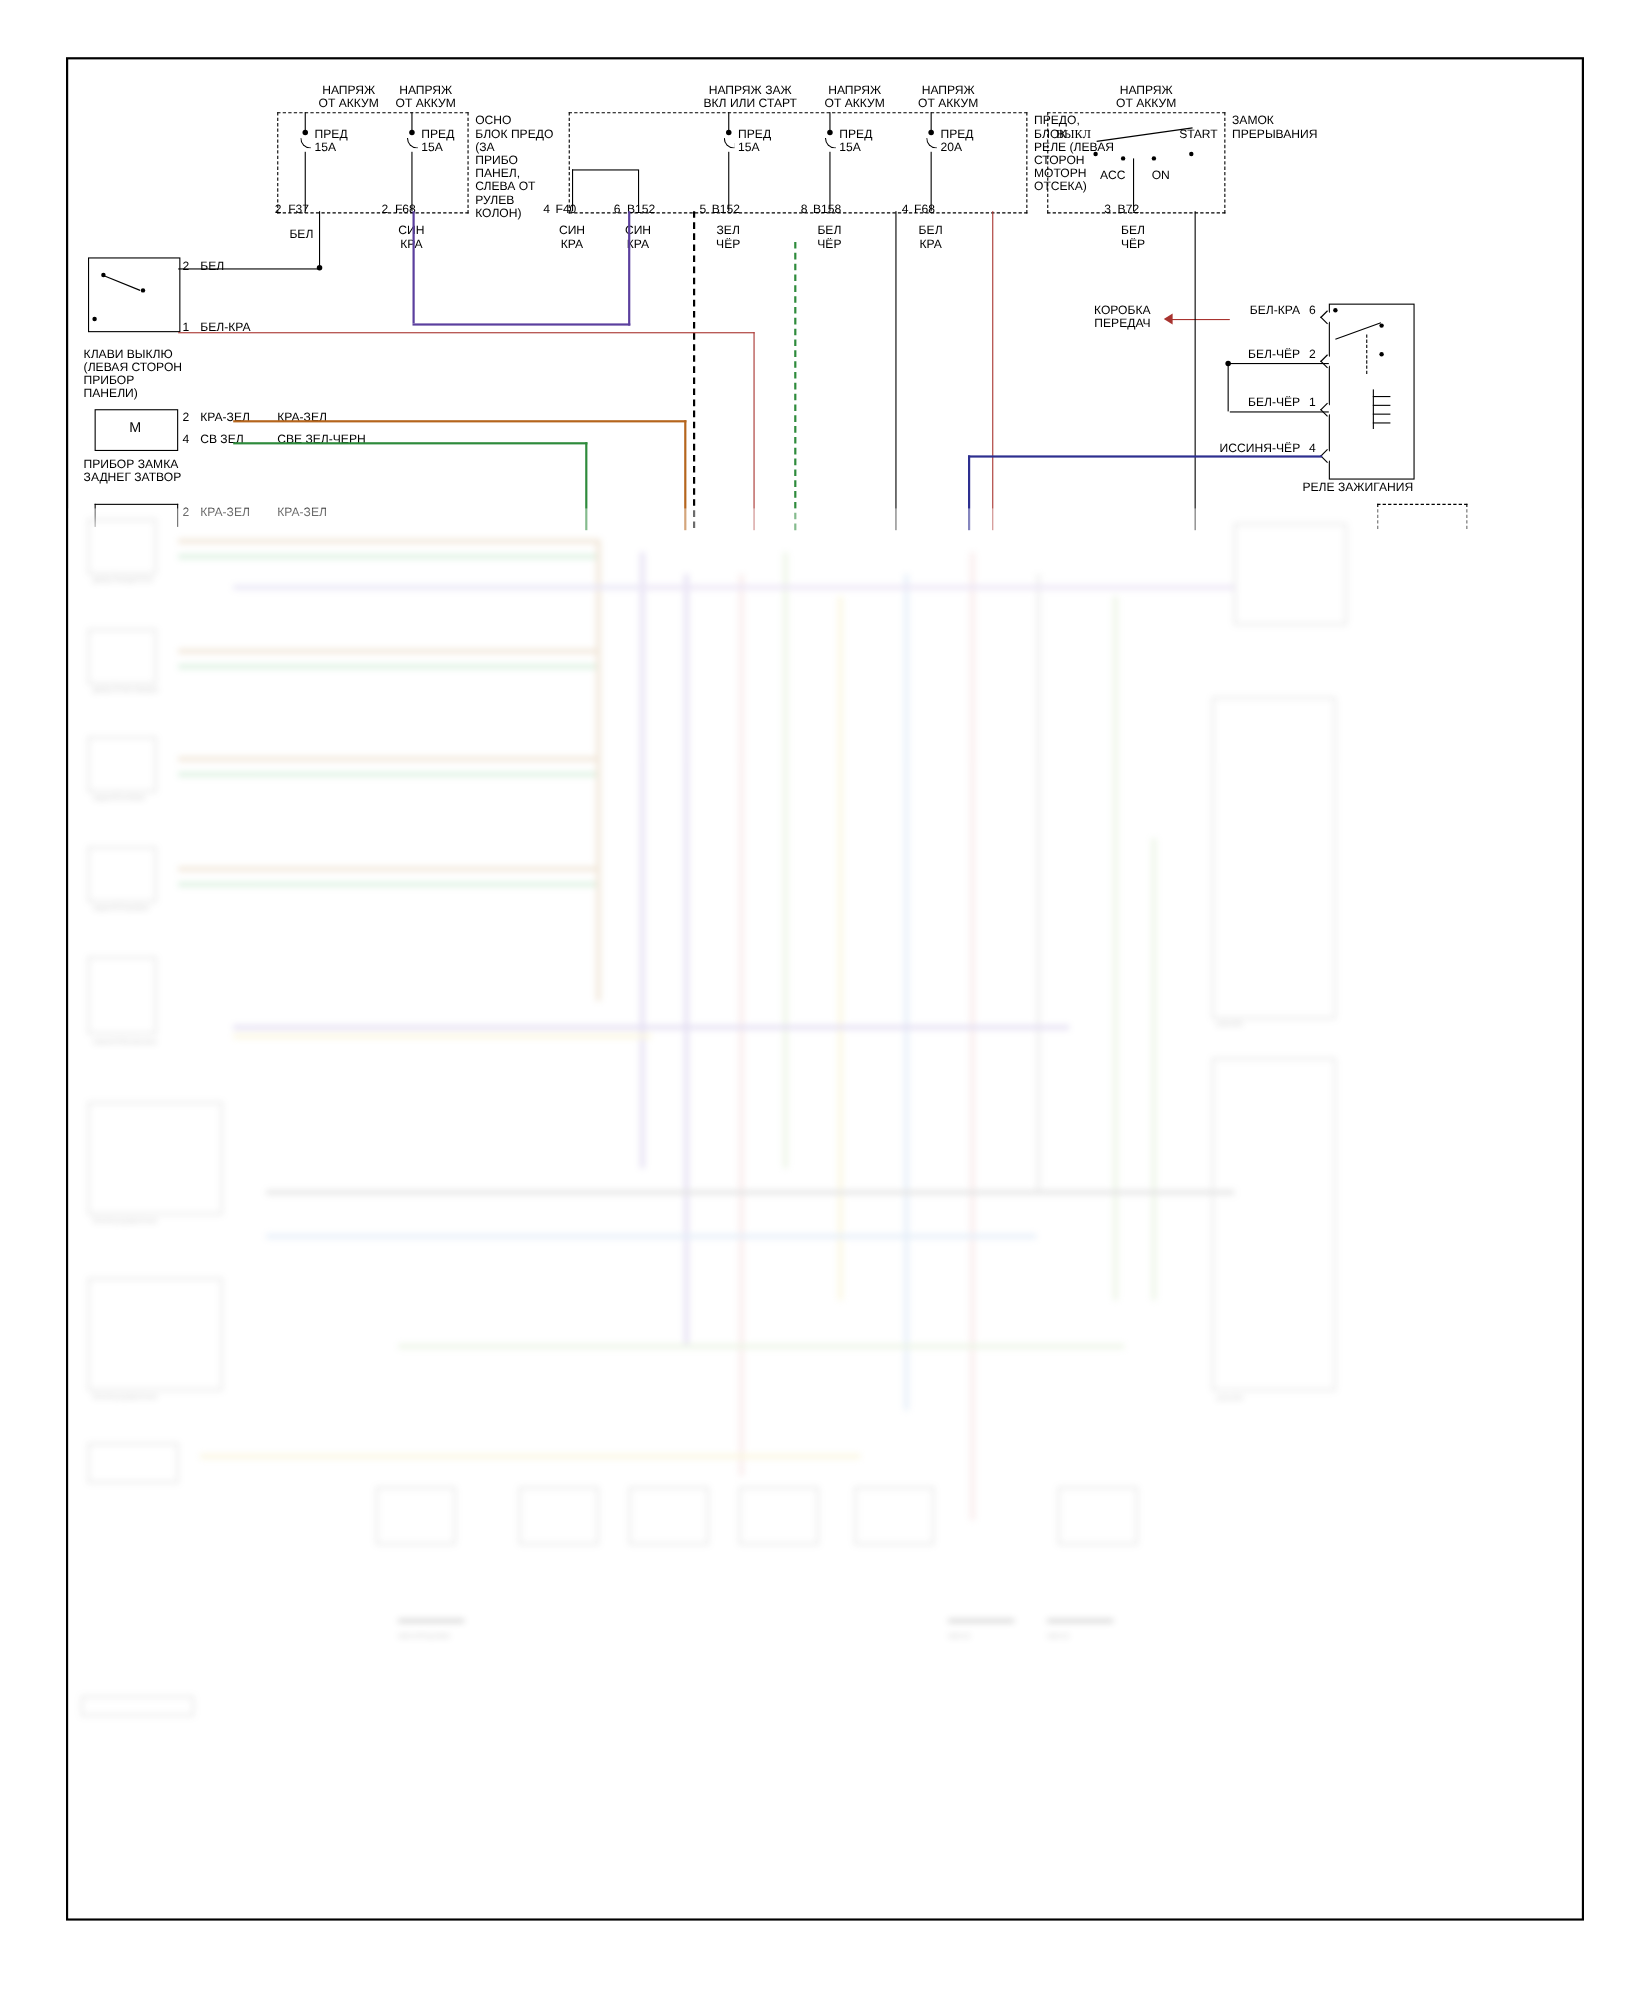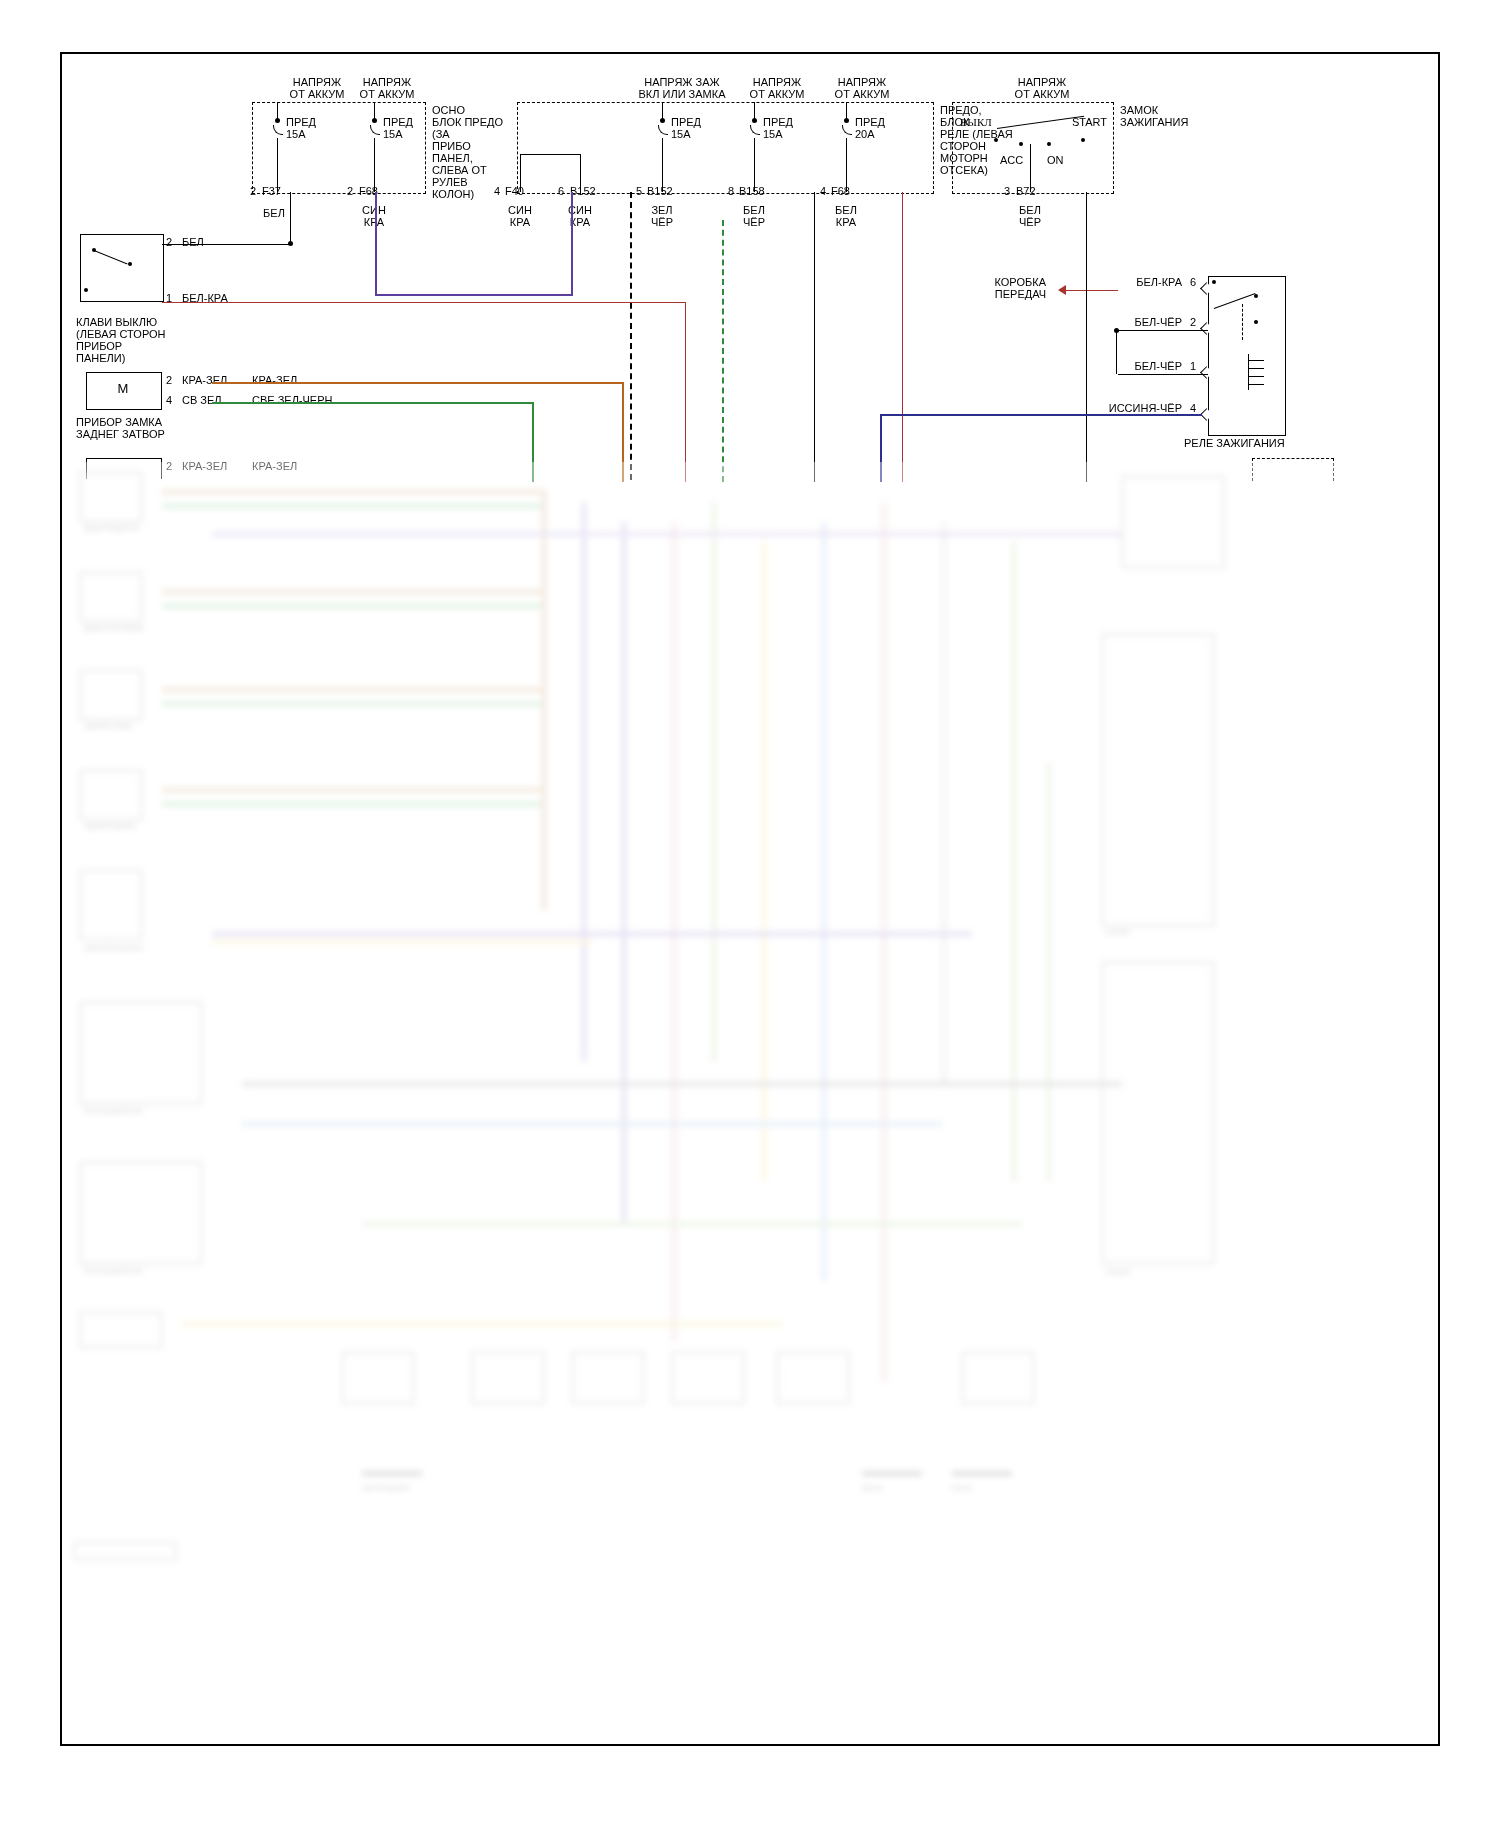--- a/index.html
+++ b/index.html
@@ -38,21 +38,21 @@
 </head>
 <body>
 
 <div class="sheet">
 
   <div class="lbl c" style="left:200px;top:22px;width:110px;">НАПРЯЖ
 ОТ АККУМ</div>
   <div class="lbl c" style="left:270px;top:22px;width:110px;">НАПРЯЖ
 ОТ АККУМ</div>
   <div class="lbl c" style="left:555px;top:22px;width:130px;">НАПРЯЖ ЗАЖ
-ВКЛ ИЛИ ЗАМКА</div>
+ВКЛ ИЛИ СТАРТ</div>
   <div class="lbl c" style="left:660px;top:22px;width:110px;">НАПРЯЖ
 ОТ АККУМ</div>
   <div class="lbl c" style="left:745px;top:22px;width:110px;">НАПРЯЖ
 ОТ АККУМ</div>
   <div class="lbl c" style="left:925px;top:22px;width:110px;">НАПРЯЖ
 ОТ АККУМ</div>
 
   <div class="dashbox" style="left:190px;top:48px;width:172px;height:90px;"></div>
   <div class="lbl" style="left:370px;top:50px;width:80px;">ОСНО
 БЛОК ПРЕДО
@@ -132,21 +132,21 @@
   <div class="vline" style="left:784px;top:84px;height:54px;"></div>
   <div class="lbl" style="left:793px;top:62px;">ПРЕД</div>
   <div class="lbl" style="left:793px;top:74px;">20А</div>
   <div class="lbl r" style="left:746px;top:131px;width:18px;">4</div>
   <div class="lbl" style="left:769px;top:131px;">F68</div>
   <div class="lbl c" style="left:754px;top:150px;width:60px;">БЕЛ
 КРА</div>
 
   <div class="dashbox" style="left:890px;top:48px;width:160px;height:90px;"></div>
   <div class="lbl" style="left:1058px;top:50px;width:80px;">ЗАМОК
-ЗАЖИГАНИЯ</div>
+ПРЕРЫВАНИЯ</div>
   <div class="lbl" style="left:898px;top:62px;font-family:Liberation Serif, serif;">ВЫКЛ</div>
   <div class="lbl" style="left:1010px;top:62px;">START</div>
   <div class="lbl" style="left:938px;top:100px;">ACC</div>
   <div class="lbl" style="left:985px;top:100px;">ON</div>
   <div class="hline" style="left:935px;top:74px;width:88px;transform:rotate(-8deg);transform-origin:left center;"></div>
   <div class="sdot" style="left:932px;top:84px;"></div>
   <div class="sdot" style="left:957px;top:88px;"></div>
   <div class="sdot" style="left:985px;top:88px;"></div>
   <div class="sdot" style="left:1019px;top:84px;"></div>
   <div class="vline" style="left:968px;top:90px;height:48px;"></div>

